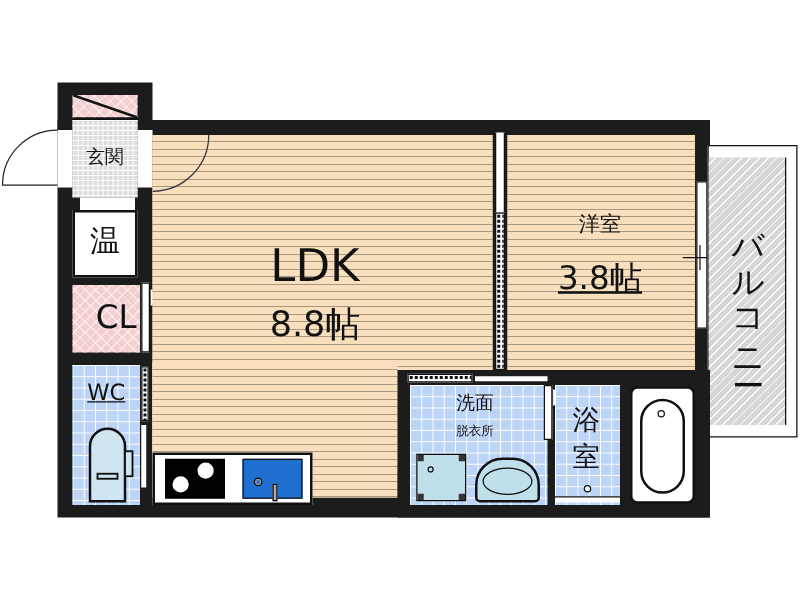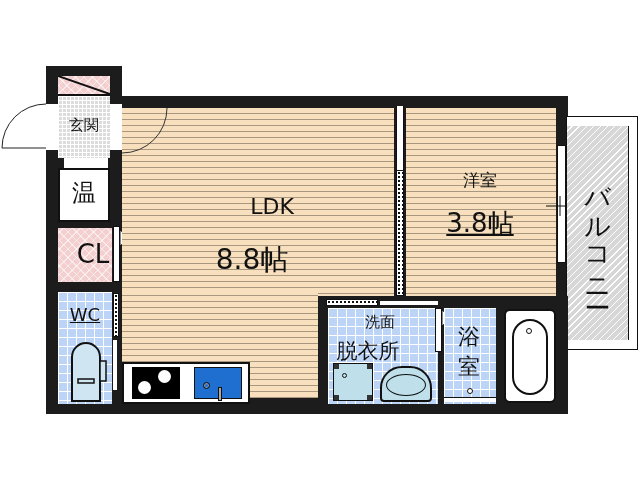--- a/index.html
+++ b/index.html
@@ -55,21 +55,21 @@
   <rect x="10" y="44" width="16" height="4" fill="none" stroke="#111" stroke-width="1.5"></rect>
 </svg>
 <div class="abs dotted" style="left:113px;top:293px;width:6px;height:44px;border:1px solid #111;"></div>
 <div class="abs white" style="left:113px;top:340px;width:4px;height:50px;"></div>
 
 <div class="abs floor-wood" style="left:122px;top:108px;width:272px;height:264px;"></div>
 <div class="abs floor-wood" style="left:122px;top:290px;width:196px;height:108px;"></div>
 <svg class="abs" style="left:122px;top:108px;" width="50" height="50">
     <path d="M45 0 A45 45 0 0 1 0 45" fill="none" stroke="#333" stroke-width="1"></path>
   </svg>
-<div class="label" style="left:212px;top:196px;width:120px;font-size:22px;">LDK</div>
+<div class="label" style="left:192px;top:196px;width:120px;font-size:36px;">LDK</div>
 <div class="label" style="left:192px;top:246px;width:120px;font-size:28px;">8.8帖</div>
 
 <div class="abs white" style="left:122px;top:362px;width:128px;height:42px;border:2px solid #111;"></div>
 <div class="abs" style="left:132px;top:367px;width:48px;height:32px;background:#000;">
   <div class="abs" style="left:6px;top:14px;width:13px;height:13px;border-radius:50%;background:#fff;"></div>
   <div class="abs" style="left:26px;top:3px;width:13px;height:13px;border-radius:50%;background:#fff;"></div>
 </div>
 <div class="abs" style="left:194px;top:367px;width:48px;height:32px;background:#1e6fd0;border:1px solid #111;">
   <div class="abs" style="left:8px;top:14px;width:7px;height:7px;border-radius:50%;background:#1e6fd0;border:1px solid #111;box-shadow:inset 0 0 0 1px #999;"></div>
   <div class="abs" style="left:23px;top:19px;width:4px;height:14px;background:#aaa;border:1px solid #111;"></div>
@@ -91,21 +91,21 @@
 <div class="abs white" style="left:566px;top:116px;width:72px;height:234px;border:1px solid #111;"></div>
 <div class="abs floor-balcony" style="left:567px;top:126px;width:62px;height:214px;border-right:1px solid #111;"></div>
 <div class="label" style="left:585px;top:168px;width:26px;font-size:26px;writing-mode:vertical-rl;letter-spacing:2px;">バルコニー</div>
 
 <div class="abs wall" style="left:318px;top:296px;width:250px;height:118px;"></div>
 
 <div class="abs floor-blue" style="left:328px;top:308px;width:110px;height:96px;"></div>
 <div class="abs dotted" style="left:326px;top:299px;width:52px;height:7px;border:1px solid #111;"></div>
 <div class="abs white" style="left:380px;top:301px;width:58px;height:4px;"></div>
 <div class="label" style="left:340px;top:315px;width:80px;font-size:15px;">洗面</div>
-<div class="label" style="left:328px;top:341px;width:80px;font-size:21px;">脱衣所</div>
+<div class="label" style="left:340px;top:341px;width:80px;font-size:10px;">脱衣所</div>
 <div class="abs" style="left:333px;top:363px;width:40px;height:38px;background:#bfe0ea;border:1px solid #111;">
   <div class="abs" style="left:0;top:0;width:5px;height:5px;background:#333;"></div>
   <div class="abs" style="right:0;top:0;width:5px;height:5px;background:#333;"></div>
   <div class="abs" style="left:0;bottom:0;width:5px;height:5px;background:#333;"></div>
   <div class="abs" style="right:0;bottom:0;width:5px;height:5px;background:#333;"></div>
   <div class="abs" style="left:8px;top:9px;width:5px;height:5px;border-radius:50%;border:1px solid #111;"></div>
 </div>
 <div class="abs" style="left:380px;top:366px;width:52px;height:36px;background:#bfe0ea;border:2px solid #111;border-radius:22px 22px 4px 4px;">
   <div class="abs" style="left:4px;top:6px;width:40px;height:22px;border-radius:50%;border:1.5px solid #111;"></div>
 </div>

